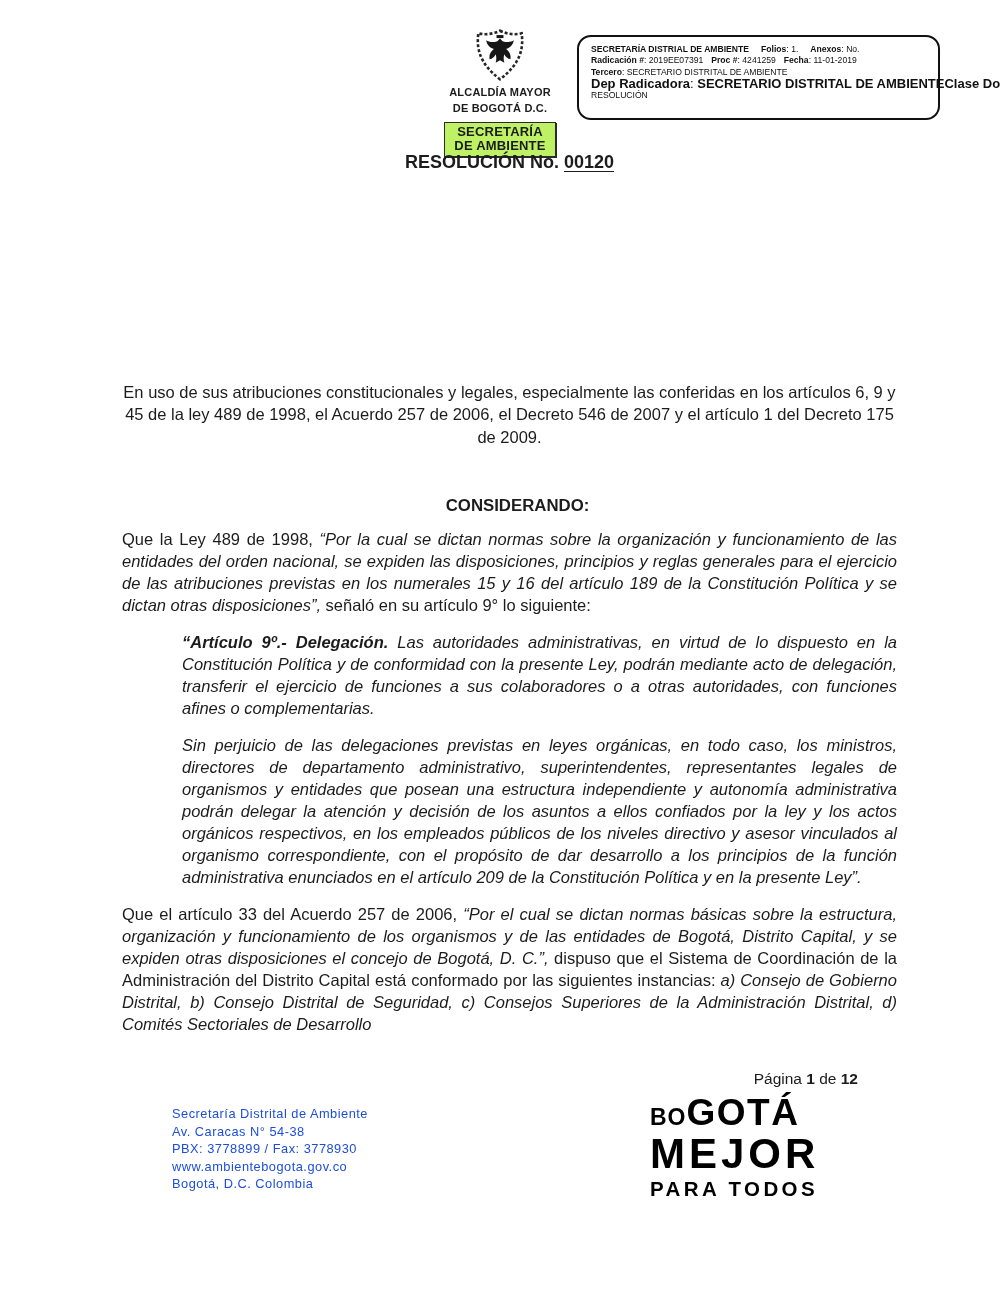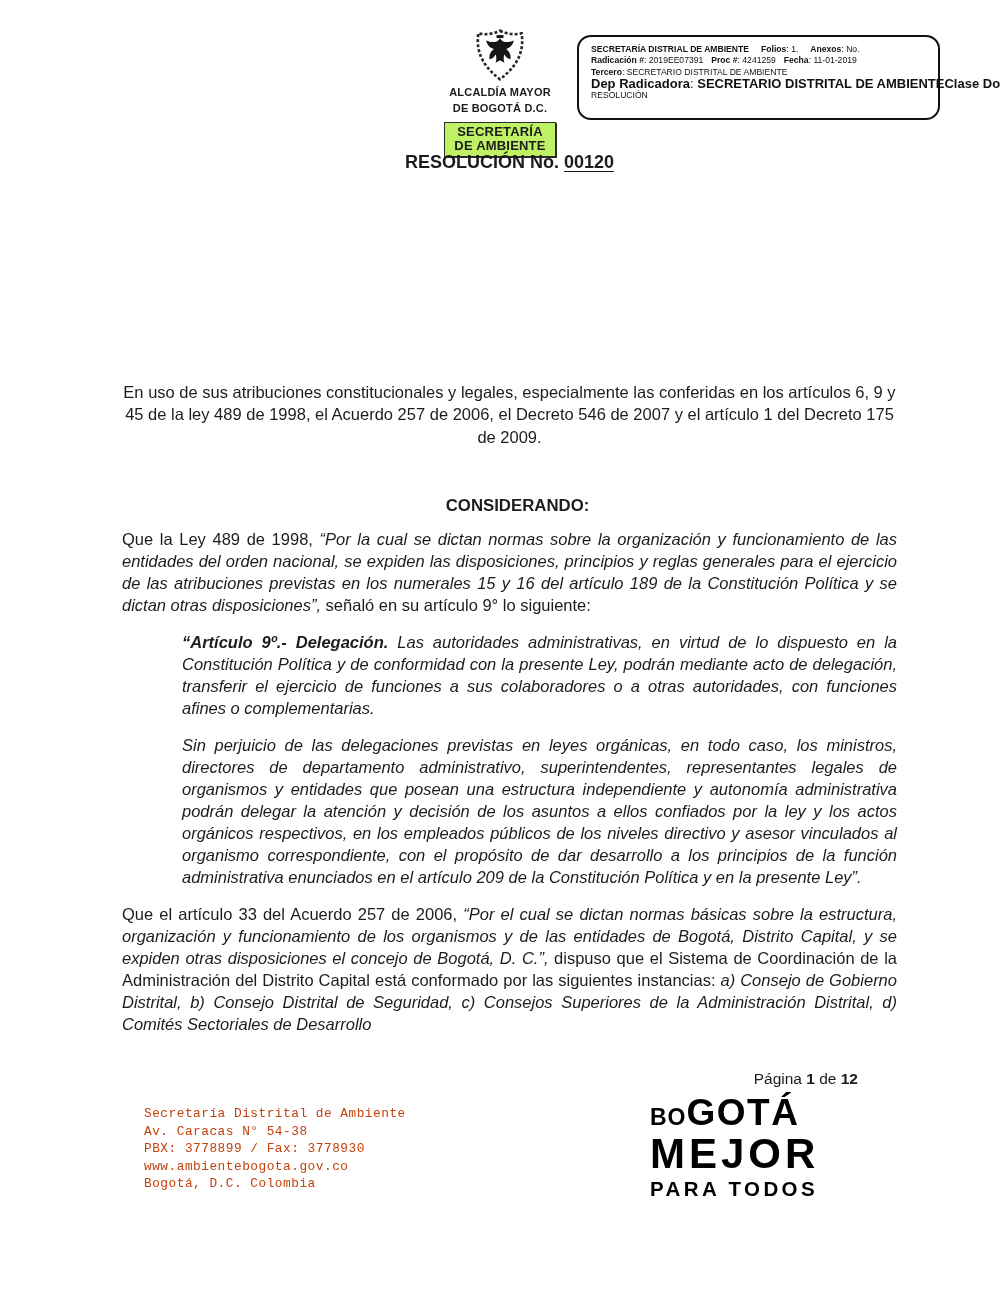--- a/index.html
+++ b/index.html
@@ -39,23 +39,23 @@
   .considering{position:absolute;left:122px;top:488px;width:775px;text-align:center;
     font-size:16.8px;font-weight:bold;margin:8px;}
   .content{position:absolute;left:122px;top:528px;width:775px;}
   .body-para{margin:0 0 15px 0;font-size:16.5px;line-height:22px;text-align:justify;}
   .body-para.indented{padding-left:60px;}
   .seg-i{font-style:italic;}
   .seg-bi{font-style:italic;font-weight:bold;}
   
   .pagina{position:absolute;top:1070px;right:142px;font-size:15.5px;}
   .pagina b{font-weight:bold;}
-  .footer-address{position:absolute;left:144px;top:1105px;
-    font-family:Liberation Mono, monospace;font-size:12.8px;line-height:17.6px;
-    letter-spacing:.5px;color:#c2410c;}
+  .footer-address{position:absolute;left:172px;top:1105px;
+    font-family:Liberation Sans, sans-serif;font-size:12.8px;line-height:17.6px;
+    letter-spacing:.5px;color:#1d4ed8;}
   .bogota-logo{position:absolute;left:650px;top:1094px;line-height:1;}
   .bl-line1{white-space:nowrap;}
   .bl-bo{font-size:23px;font-weight:bold;letter-spacing:1px;}
   .bl-gota{font-size:37px;font-weight:bold;letter-spacing:1.5px;}
   .bl-line2{font-size:42px;font-weight:bold;letter-spacing:4px;margin-top:2px;}
   .bl-line3{font-size:20.5px;font-weight:bold;letter-spacing:3.4px;margin-top:4px;}
 </style>
 </head>
 <body>
 

